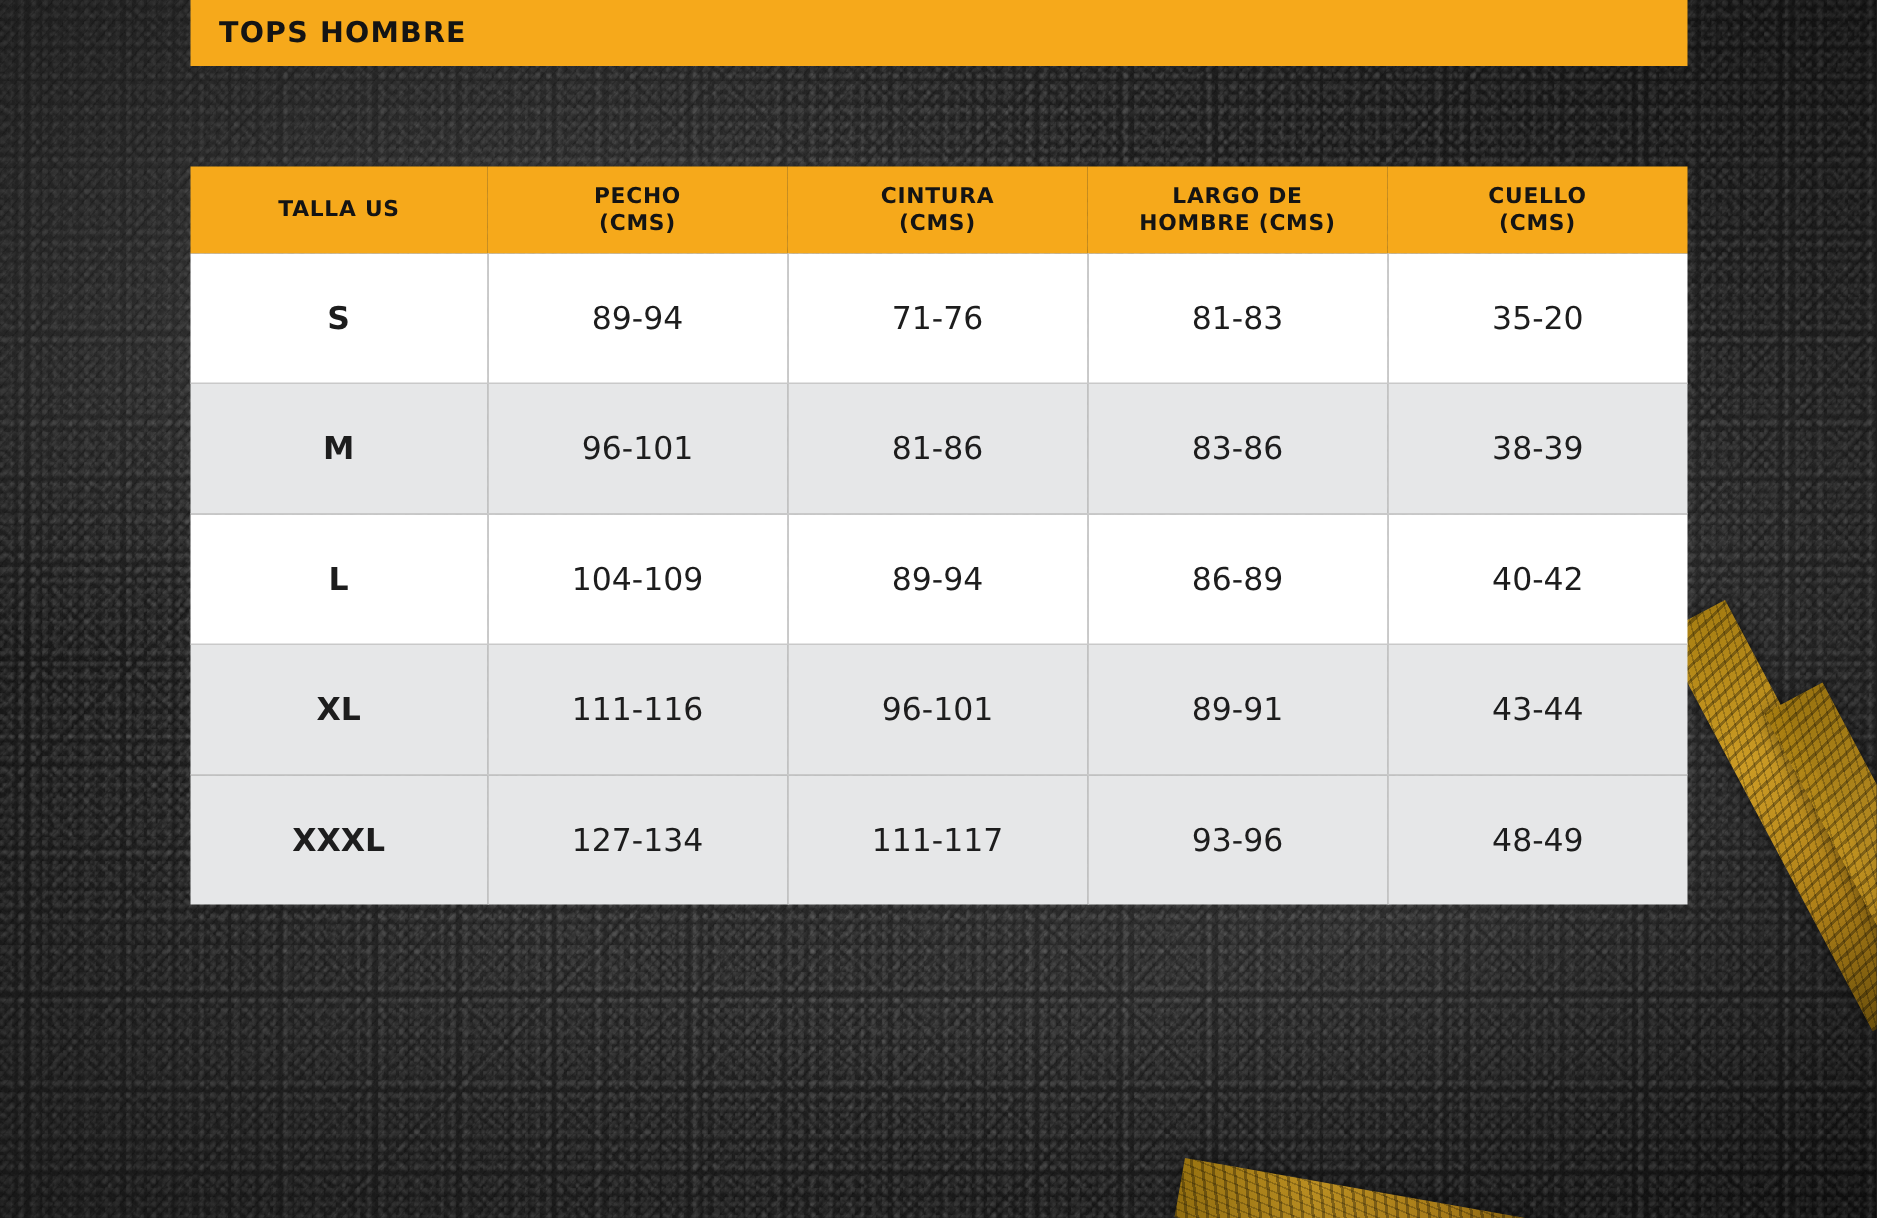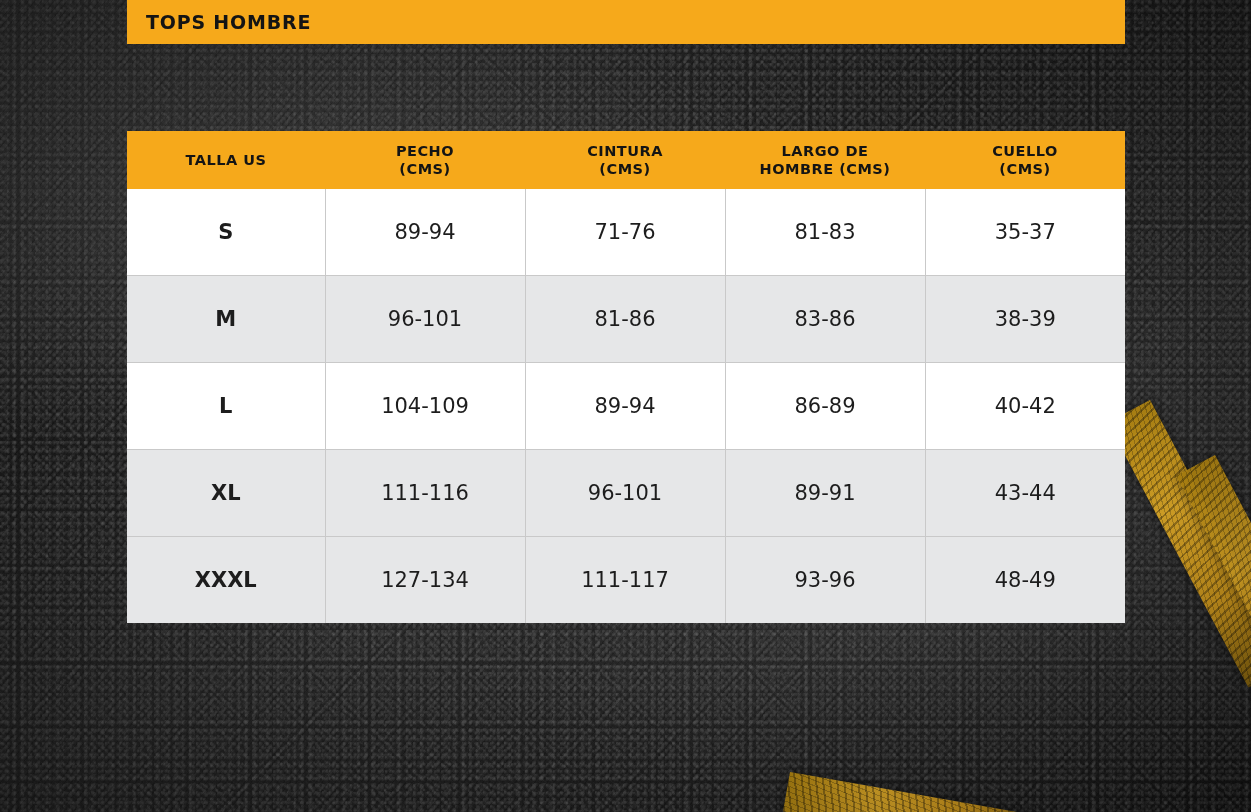--- a/index.html
+++ b/index.html
@@ -109,21 +109,21 @@
   }
   .title-bar .title-text {
     font-size: 19px;
     font-weight: bold;
     color: #141414;
     letter-spacing: 0.8px;
     font-family: "DejaVu Sans", sans-serif;
   }
 
   .table-wrap {
-    margin-top: 87px;
+    margin-top: 67px;
   }
   table.size-table {
     border-collapse: collapse;
     width: 998px;
     table-layout: fixed;
   }
   table.size-table th {
     background-color: #F6A91B;
     color: #141414;
     font-size: 14.5px;
@@ -219,21 +219,21 @@
             <span class="hdr-line2">(CMS)</span>
           </th>
         </tr>
       </thead>
       <tbody>
         <tr class="row-even">
           <td class="size-label">S</td>
           <td>89-94</td>
           <td>71-76</td>
           <td>81-83</td>
-          <td>35-37</td>
+          <td>35-20</td>
         </tr>
         <tr class="row-odd">
           <td class="size-label">M</td>
           <td>96-101</td>
           <td>81-86</td>
           <td>83-86</td>
           <td>38-39</td>
         </tr>
         <tr class="row-even">
           <td class="size-label">L</td>

